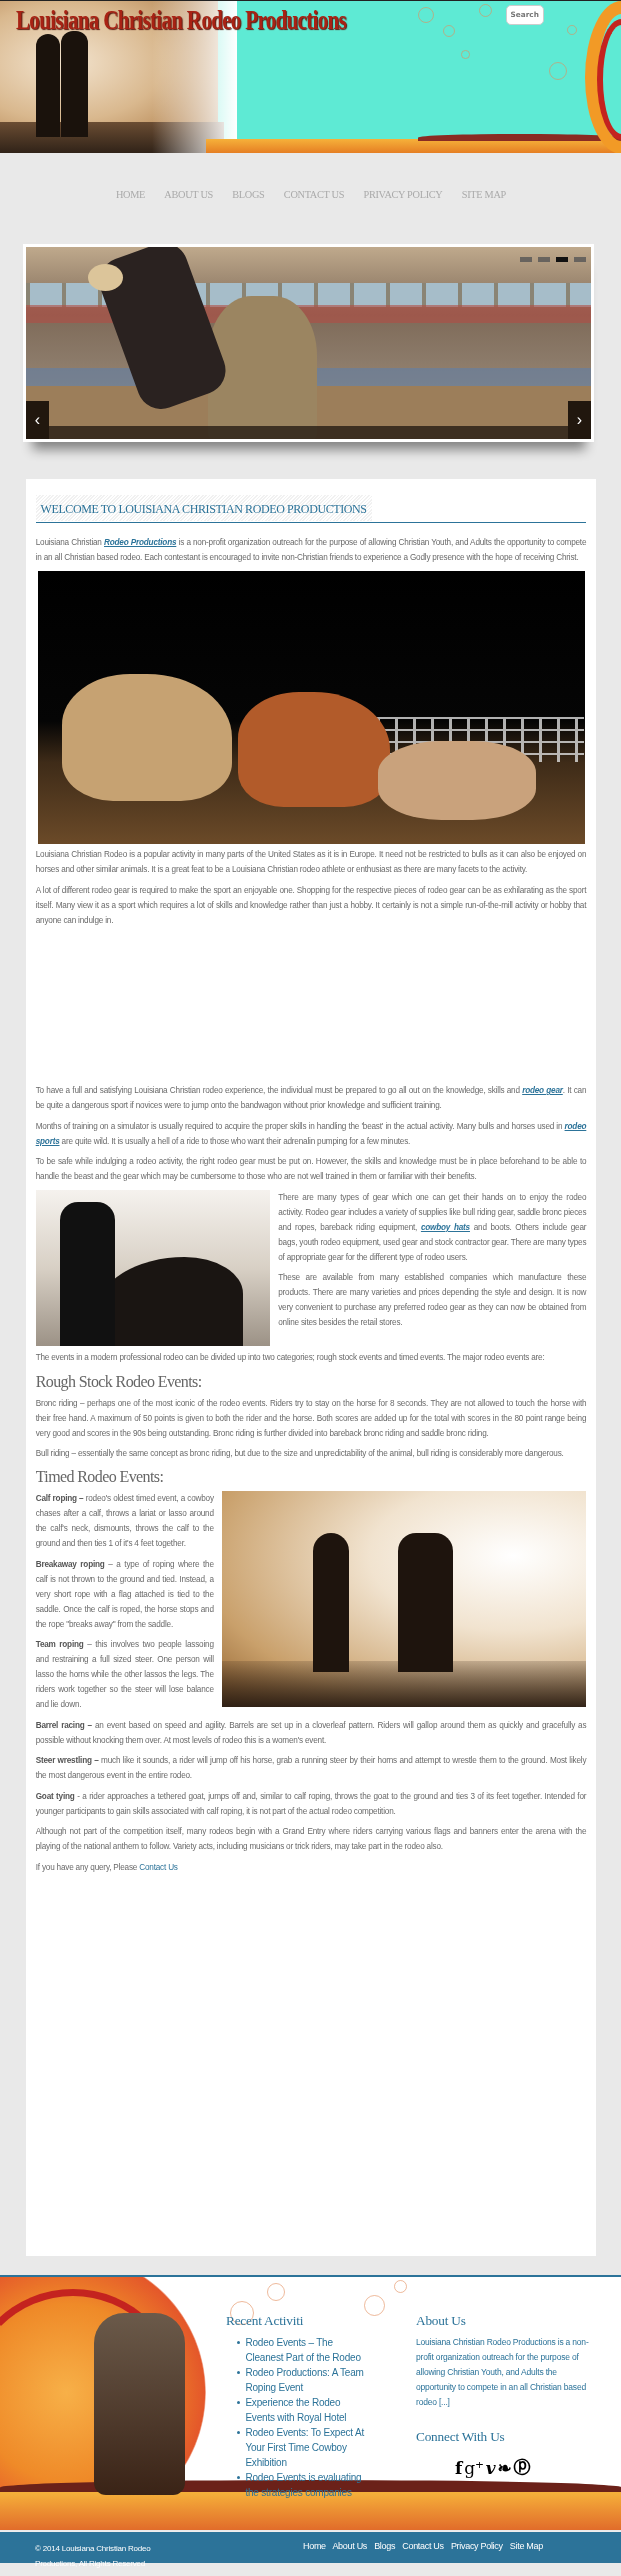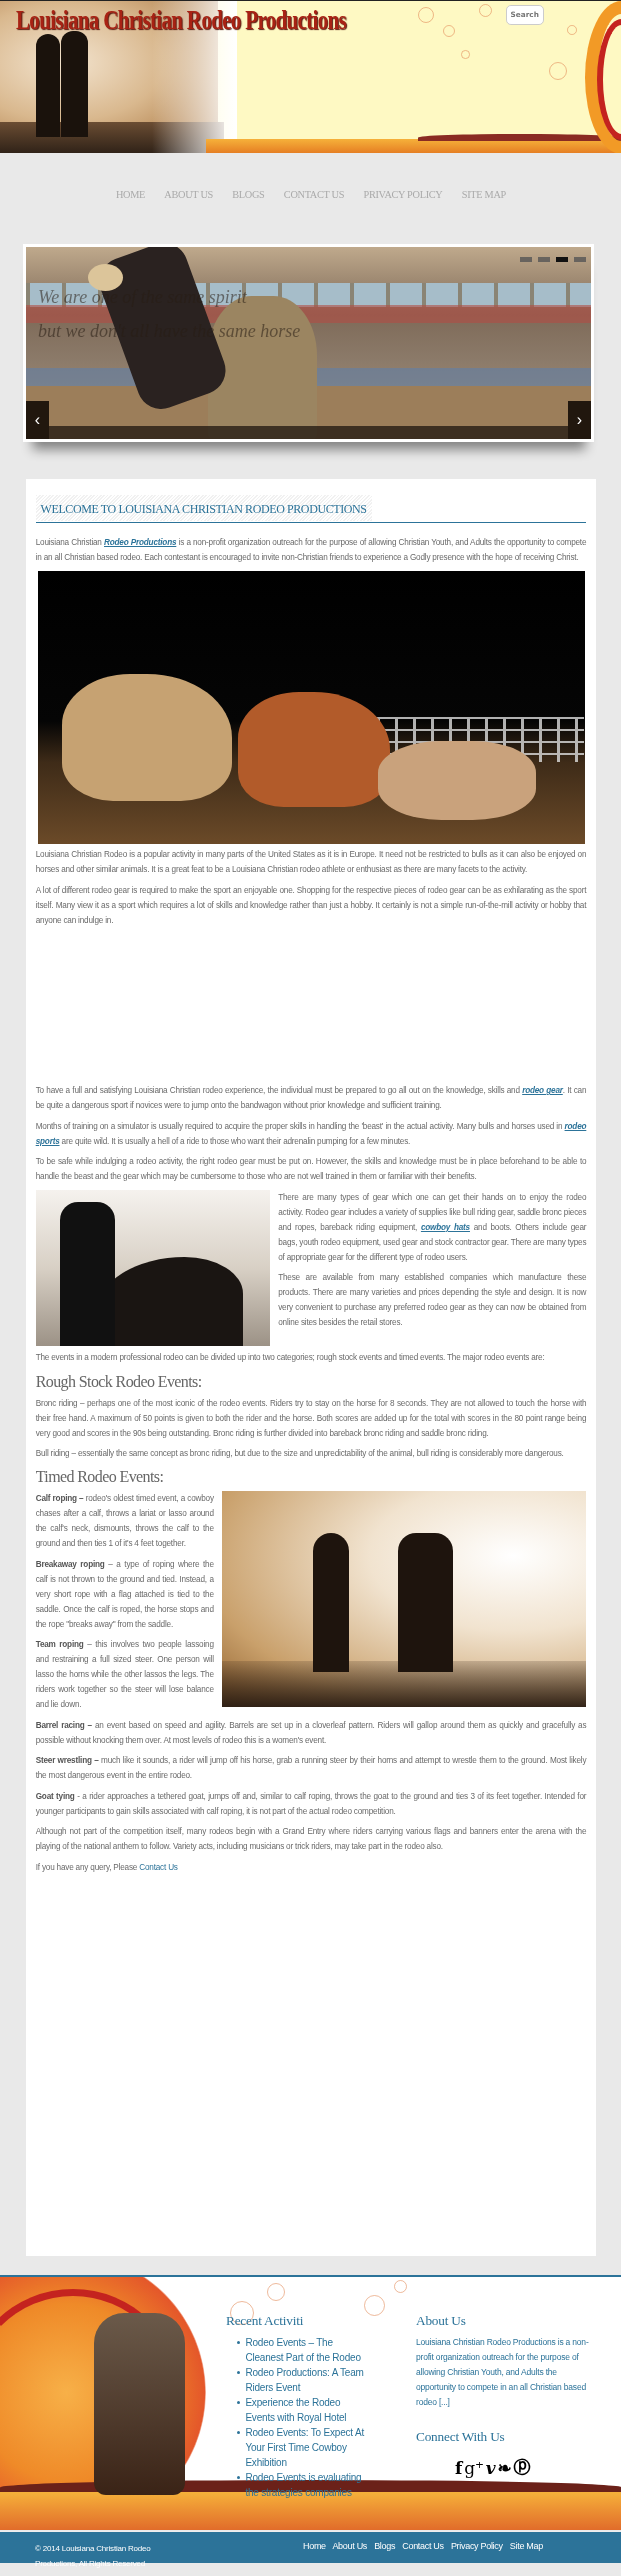--- a/index.html
+++ b/index.html
@@ -1,20 +1,20 @@
 <!DOCTYPE html>
 <html style="font-size:9.7px"><head>
 <meta charset="utf-8">
 <style>
 *{box-sizing:border-box;margin:0;padding:0}
 html,body{width:622px;background:#e9e9e9;font-family:"Liberation Sans",sans-serif;color:#666}
 body{position:relative;height:2576px;overflow:hidden}
 a{color:#2c7399}
 
-#header{position:absolute;left:0;top:0;width:622px;height:153px;background:#fef9c3;overflow:hidden;border-top:1.2px solid #222}
+#header{position:absolute;left:0;top:0;width:622px;height:153px;background:#5eead4;overflow:hidden;border-top:1.2px solid #222}
 #header .sky{position:absolute;left:0;top:0;width:218px;height:153px;background:radial-gradient(ellipse at 30% 40%,#f3e4cf 0%,#d9b88e 45%,#b07f4b 80%,#7a5330 100%)}
 #header .sky-fade{position:absolute;left:152px;top:0;width:85px;height:153px;background:linear-gradient(90deg,rgba(255,255,255,0),#fff)}
 #header .ground{position:absolute;left:0;top:121px;width:224px;height:32px;background:linear-gradient(180deg,#6b4d33,#2e2117)}
 #header .band{position:absolute;left:206px;top:138px;width:415px;height:15px;background:linear-gradient(180deg,#f6b13a,#e47b22)}
 #header .hills{position:absolute;left:418px;top:133px;width:203px;height:7.3px;background:#8a2b22;border-radius:60% 60% 0 0}
 .rider{position:absolute;background:#1a120c}
 .swirl{position:absolute;right:-36px;top:0;width:73px;height:153px;border-radius:50%;border:13.3px solid #f29a26;border-right-color:transparent}
 .swirl2{position:absolute;right:-24px;top:18px;width:49px;height:121px;border-radius:50%;border:6px solid #c4231f;border-right-color:transparent}
 .bubble{position:absolute;border-radius:50%;border:1.8px solid rgba(226,140,90,.6)}
 #site-title{position:absolute;left:16px;top:3.6px;font-family:"Liberation Serif",serif;font-weight:bold;font-size:27px;color:#a82214;letter-spacing:-0.9px;transform:scaleX(.78);transform-origin:left top;text-shadow:1.2px 1.2px 1.2px #5a1a10}
@@ -119,24 +119,20 @@
 
 <div id="slider">
   <div class="img">
     <div class="fence"></div>
       <div class="red-band"></div>
       <div class="blue-band"></div>
       <div class="dirt"></div>
     <div class="bull"></div>
     <div class="man"></div>
     <div class="hat"></div>
-    <div class="caption">
-      <div>We are one of the same spirit</div>
-      <div>but we don't all have the same horse</div>
-    </div>
     <div class="dots">
       <span></span>
       <span></span>
       <span class="on"></span>
       <span></span>
     </div>
     <div class="capbar"></div>
     <div class="arrow prev"><span>‹</span></div>
     <div class="arrow next"><span>›</span></div>
   </div>
@@ -200,21 +196,21 @@
   <div class="bubble" style="left:364px;top:18px;width:21px;height:21px"></div>
   <div class="bubble" style="left:394px;top:3px;width:13.3px;height:13.3px"></div>
   <div class="hills"></div>
   <div class="horizon"></div>
   <div class="bullrider"></div>
 
   <div class="fw" style="left:226px">
     <h3>Recent Activiti</h3>
     <ul>
       <li><a href="#">Rodeo Events – The Cleanest Part of the Rodeo</a></li>
-      <li><a href="#">Rodeo Productions: A Team Riders Event</a></li>
+      <li><a href="#">Rodeo Productions: A Team Roping Event</a></li>
       <li><a href="#">Experience the Rodeo Events with Royal Hotel</a></li>
       <li><a href="#">Rodeo Events: To Expect At Your First Time Cowboy Exhibition</a></li>
       <li><a href="#">Rodeo Events is evaluating the strategies companies</a></li>
     </ul>
   </div>
   <style>.fw ul{width:146px}</style>
 
   <div class="fw" style="left:416px">
     <h3>About Us</h3>
     <div class="about">Louisiana Christian Rodeo Productions is a non-profit organization outreach for the purpose of allowing Christian Youth, and Adults the opportunity to compete in an all Christian based rodeo [...]</div>

